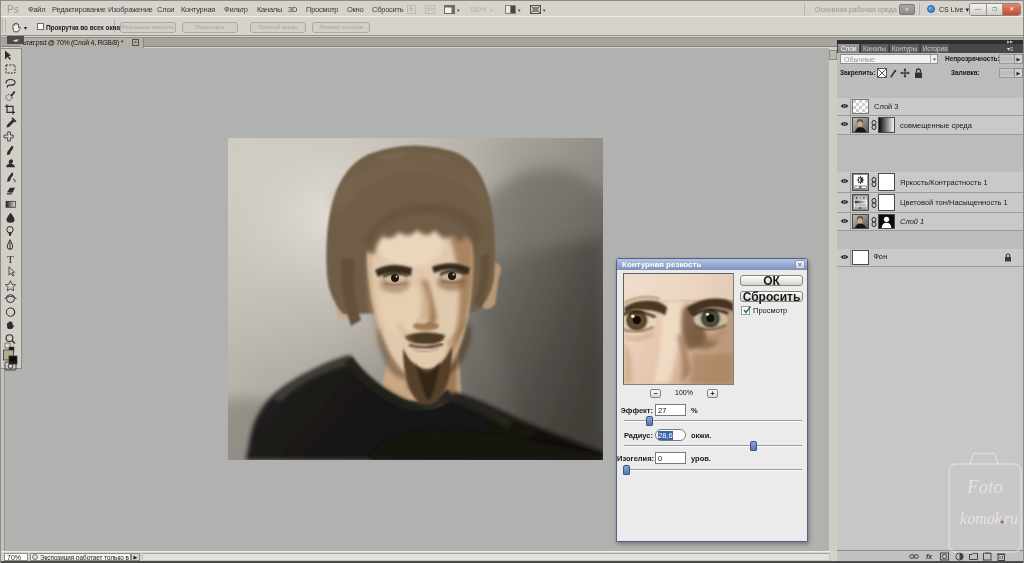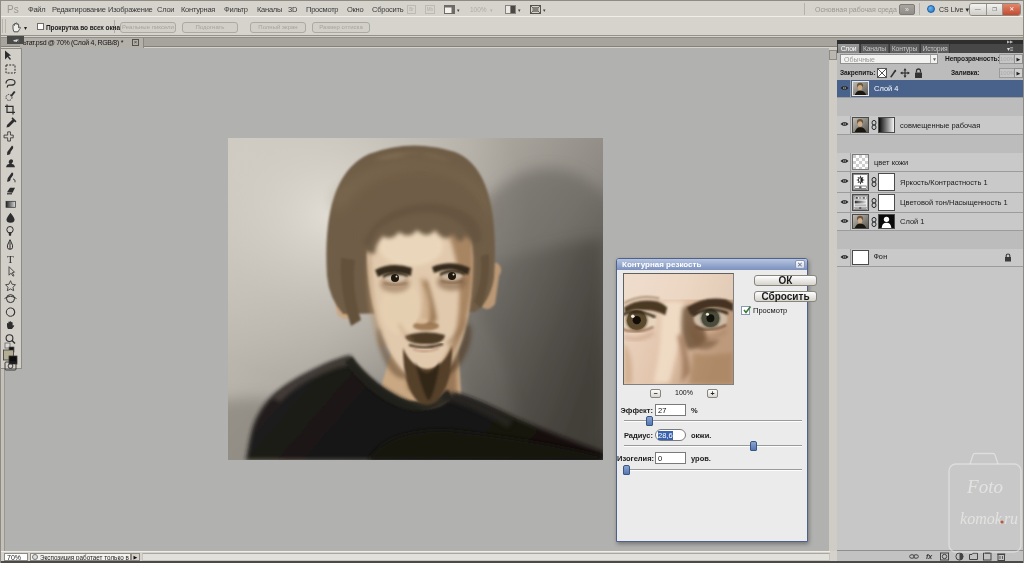--- a/index.html
+++ b/index.html
@@ -64,21 +64,21 @@
   .eyecol { position:absolute; left:0; top:0; width:14px; height:100%; border-right:1px solid #9c9c9c; }
   .thumb { position:absolute; left:15px; width:17px; border:1px solid #4a4a4a; }
   .checker { background-image:conic-gradient(#fdfdfd 90deg, #cdcdcd 90deg 180deg, #fdfdfd 180deg 270deg, #cdcdcd 270deg); background-size:6px 6px; background-color:#fff; }
   #rp-footer { left:0; top:510px; width:187px; height:11px; border-top:1px solid #8e8e8e; background:#c2c2c2;}
   
   #dlg { left:616px; top:258px; width:192px; height:284px; background:#ebebeb; border:1px solid #4f618a; border-radius:3px 3px 0 0; box-shadow:1px 2px 4px rgba(0,0,0,0.35);}
   #dlgtitle { left:0; top:0; width:190px; height:11px; background:linear-gradient(#b6c5e0,#7b90bd); border-radius:2px 2px 0 0; }
   #dlgtitle span { position:absolute; left:5px; top:1px; font-size:8px; font-weight:bold; color:#fff; }
   #dlgclose { position:absolute; right:2px; top:1px; width:10px; height:9px; background:linear-gradient(#fdfdfd,#d0d6e4); border:1px solid #8a97b5; border-radius:2px; font-size:7px; line-height:8px; text-align:center; color:#55688e;}
   #dlgprev { left:6px; top:14px; width:111px; height:112px; border:1px solid #808080; border-top-color:#606060; border-left-color:#606060; }
-  .dbtn { position:absolute; left:137px; width:63px; height:11px; background:linear-gradient(#fefefe,#d6d3cc); border:1px solid #88857c; border-radius:3px; font-size:10px; font-weight:bold; color:#1a1a1a; text-align:center; line-height:10px;}
+  .dbtn { position:absolute; left:123px; width:63px; height:11px; background:linear-gradient(#fefefe,#d6d3cc); border:1px solid #88857c; border-radius:3px; font-size:12px; font-weight:bold; color:#1a1a1a; text-align:center; line-height:10px;}
   .dlbl { position:absolute; font-size:7.5px; font-weight:bold; color:#1a1a1a; }
   .dinput { position:absolute; width:31px; height:12px; background:#fff; border:1px solid #7a7a7a; font-size:7.5px; color:#111; line-height:11px; padding-left:2px;}
   .dtrack { position:absolute; left:7px; width:178px; height:2px; background:#9a9a9a; border-bottom:1px solid #fdfdfd;}
   .dthumb { position:absolute; width:7px; height:10px; background:linear-gradient(#8aa4d0,#5577b0); border:1px solid #3a5584; border-radius:2px 2px 1px 1px;}
   .zbtn { position:absolute; width:11px; height:9px; background:linear-gradient(#fdfdfd,#d8d6d0); border:1px solid #88857c; border-radius:2px; font-size:7px; line-height:7px; text-align:center; color:#222; font-weight:bold;}
   
   #wmark { left:946px; top:448px; }
 </style>
 </head>
 <body>
@@ -395,66 +395,50 @@
 <div class="graybox" style="left:162px; top:28px; width:16px;">100%</div>
 <div class="arrbtn" style="left:177px; top:28px;">▶</div>
 <svg width="0" height="0" style="position:absolute">
       <defs>
         <linearGradient id="tg1" x1="0" y1="0" x2="1" y2="1">
           <stop offset="0" stop-color="#c5c1b8" stop-opacity="0.9"></stop>
           <stop offset="1" stop-color="#55524c" stop-opacity="0.9"></stop>
         </linearGradient>
       </defs>
     </svg>
-<div class="lrow sel" style="top:40px; height:18px;">
+<div class="lrow" style="top:58px; height:18px;">
 <div class="eyecol"></div>
 <svg width="9" height="6" viewBox="0 0 9 6" style="position:absolute;left:3px;top:5px">
         <path d="M0.5,3 Q4.5,-1 8.5,3 Q4.5,7 0.5,3 Z" fill="#262626"></path>
         <circle cx="4.5" cy="3" r="1.3" fill="#b5b5b5"></circle>
         <circle cx="4.5" cy="3" r="0.7" fill="#1c1c1c"></circle>
       </svg>
-<svg class="thumb" style="top:1px; border-color:#e8e8e8" width="17" height="15" viewBox="0 0 17 15" preserveAspectRatio="none">
-        <rect width="17" height="15" fill="#9a968e"></rect>
-        <rect width="17" height="15" fill="url(#tg1)"></rect>
-        <ellipse cx="8" cy="4" rx="3.5" ry="3" fill="#6a573f"></ellipse>
-        <ellipse cx="8" cy="6.5" rx="2.6" ry="3" fill="#cfab87"></ellipse>
-        <path d="M2,15 Q4,9.5 8,10 Q13,9.5 15,15 Z" fill="#18160f"></path>
-      </svg>
-<div class="nm" style="left:37px; top:4px;">Слой 4</div>
+<div class="thumb checker" style="top:1px; height:15px; border-color:#7a7a7a;"></div>
+<div class="nm" style="left:37px; top:4px;">Слой 3</div>
 </div>
 <div class="lrow" style="top:76px; height:19px;">
 <div class="eyecol"></div>
 <svg width="9" height="6" viewBox="0 0 9 6" style="position:absolute;left:3px;top:5px">
         <path d="M0.5,3 Q4.5,-1 8.5,3 Q4.5,7 0.5,3 Z" fill="#262626"></path>
         <circle cx="4.5" cy="3" r="1.3" fill="#b5b5b5"></circle>
         <circle cx="4.5" cy="3" r="0.7" fill="#1c1c1c"></circle>
       </svg>
 <svg class="thumb" style="top:1px; border-color:#4a4a4a" width="17" height="16" viewBox="0 0 17 15" preserveAspectRatio="none">
         <rect width="17" height="15" fill="#9a968e"></rect>
         <rect width="17" height="15" fill="url(#tg1)"></rect>
         <ellipse cx="8" cy="4" rx="3.5" ry="3" fill="#6a573f"></ellipse>
         <ellipse cx="8" cy="6.5" rx="2.6" ry="3" fill="#cfab87"></ellipse>
         <path d="M2,15 Q4,9.5 8,10 Q13,9.5 15,15 Z" fill="#18160f"></path>
       </svg>
 <svg width="6" height="10" viewBox="0 0 6 10" style="position:absolute;left:34px;top:4px">
         <ellipse cx="3" cy="2.8" rx="2" ry="2.4" fill="none" stroke="#2a2a2a" stroke-width="1"></ellipse>
         <ellipse cx="3" cy="7.2" rx="2" ry="2.4" fill="none" stroke="#2a2a2a" stroke-width="1"></ellipse>
       </svg>
 <div class="thumb" style="top:1px; left:41px; height:16px; background:linear-gradient(90deg,#0a0a0a,#f5f5f5);"></div>
-<div class="nm" style="left:63px; top:5px;">совмещенные рабочая</div>
-</div>
-<div class="lrow" style="top:113px; height:19px;">
-<div class="eyecol"></div>
-<svg width="9" height="6" viewBox="0 0 9 6" style="position:absolute;left:3px;top:5px">
-        <path d="M0.5,3 Q4.5,-1 8.5,3 Q4.5,7 0.5,3 Z" fill="#262626"></path>
-        <circle cx="4.5" cy="3" r="1.3" fill="#b5b5b5"></circle>
-        <circle cx="4.5" cy="3" r="0.7" fill="#1c1c1c"></circle>
-      </svg>
-<div class="thumb checker" style="top:1px; height:16px; border-color:#7a7a7a;"></div>
-<div class="nm" style="left:37px; top:5px;">цвет кожи</div>
+<div class="nm" style="left:63px; top:5px;">совмещенные среда</div>
 </div>
 <div class="lrow" style="top:132px; height:21px;">
 <div class="eyecol"></div>
 <svg width="9" height="6" viewBox="0 0 9 6" style="position:absolute;left:3px;top:6px">
         <path d="M0.5,3 Q4.5,-1 8.5,3 Q4.5,7 0.5,3 Z" fill="#262626"></path>
         <circle cx="4.5" cy="3" r="1.3" fill="#b5b5b5"></circle>
         <circle cx="4.5" cy="3" r="0.7" fill="#1c1c1c"></circle>
       </svg>
 <svg class="thumb" style="top:1px" width="17" height="18" viewBox="0 0 17 16" preserveAspectRatio="none">
         <rect width="17" height="16" fill="#fdfdfd"></rect>
@@ -502,21 +486,21 @@
         <rect x="2" y="13" width="13" height="1.6" fill="none" stroke="#666" stroke-width="0.6"></rect>
         <rect x="7" y="13" width="2.4" height="1.8" fill="#555"></rect>
       </svg>
 <svg width="6" height="10" viewBox="0 0 6 10" style="position:absolute;left:34px;top:5px">
         <ellipse cx="3" cy="2.8" rx="2" ry="2.4" fill="none" stroke="#2a2a2a" stroke-width="1"></ellipse>
         <ellipse cx="3" cy="7.2" rx="2" ry="2.4" fill="none" stroke="#2a2a2a" stroke-width="1"></ellipse>
       </svg>
 <div class="thumb" style="top:1px; left:41px; height:17px; background:#fff;"></div>
 <div class="nm" style="left:63px; top:5px;">Цветовой тон/Насыщенность 1</div>
 </div>
-<div class="lrow" style="top:173px; height:18px;">
+<div class="lrow" style="top:173px; height:18px;font-style:italic;">
 <div class="eyecol"></div>
 <svg width="9" height="6" viewBox="0 0 9 6" style="position:absolute;left:3px;top:5px">
         <path d="M0.5,3 Q4.5,-1 8.5,3 Q4.5,7 0.5,3 Z" fill="#262626"></path>
         <circle cx="4.5" cy="3" r="1.3" fill="#b5b5b5"></circle>
         <circle cx="4.5" cy="3" r="0.7" fill="#1c1c1c"></circle>
       </svg>
 <svg class="thumb" style="top:1px; border-color:#4a4a4a" width="17" height="15" viewBox="0 0 17 15" preserveAspectRatio="none">
         <rect width="17" height="15" fill="#9a968e"></rect>
         <rect width="17" height="15" fill="url(#tg1)"></rect>
         <ellipse cx="8" cy="4" rx="3.5" ry="3" fill="#6a573f"></ellipse>

